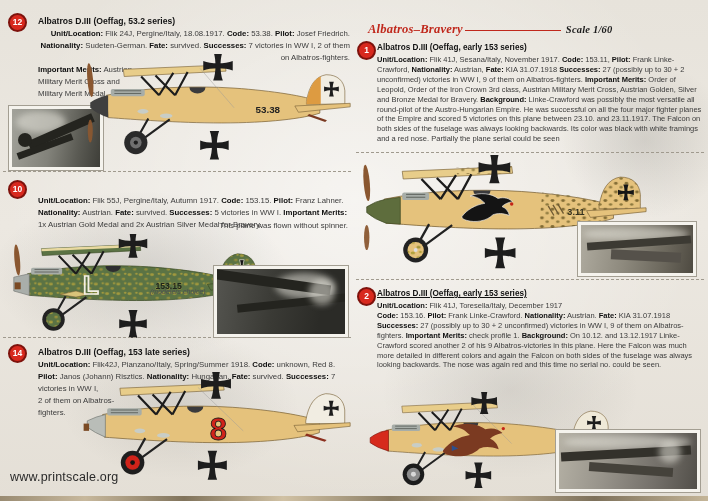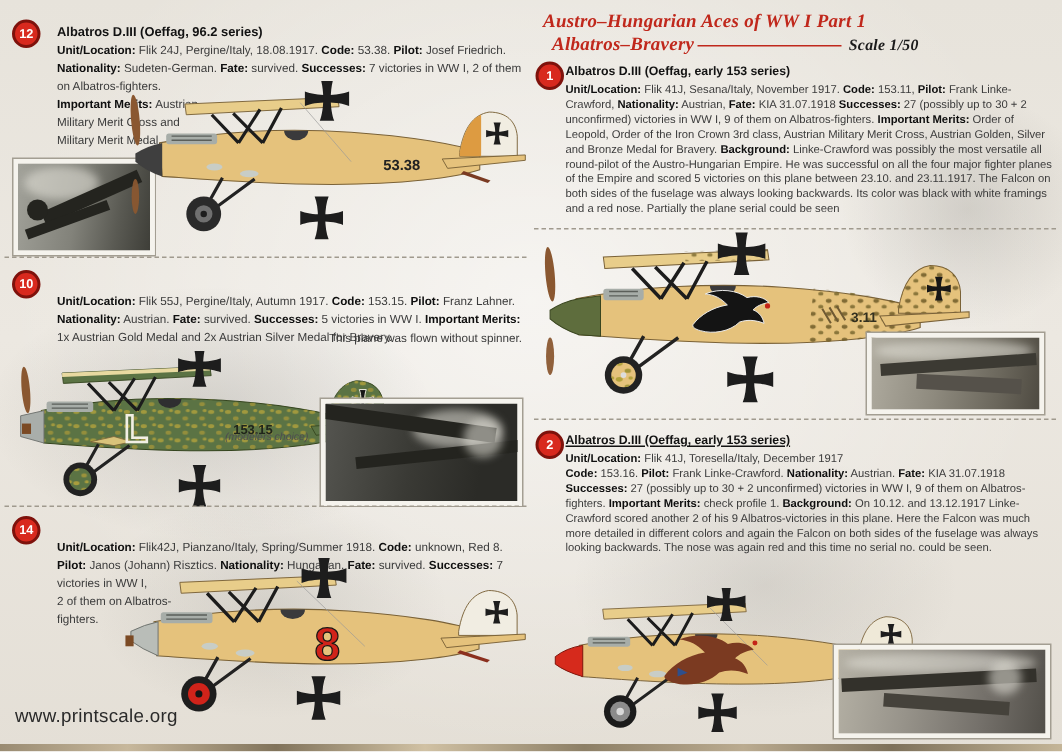--- a/index.html
+++ b/index.html
@@ -64,22 +64,22 @@
       </pattern>
     </defs>
   </svg>
 
   <div class="wm" style="left:-10px;top:190px;width:300px;height:170px;background:radial-gradient(ellipse,rgba(60,60,55,.16),transparent 70%);"></div>
   <div class="wm" style="left:560px;top:60px;width:170px;height:160px;background:radial-gradient(ellipse,rgba(60,60,55,.15),transparent 70%);"></div>
   <div class="wm" style="left:380px;top:300px;width:260px;height:180px;background:radial-gradient(ellipse,rgba(60,60,55,.12),transparent 70%);"></div>
   <div class="wm" style="left:60px;top:330px;width:240px;height:150px;background:radial-gradient(ellipse,rgba(60,60,55,.12),transparent 70%);"></div>
 
   <div class="badge" style="left:8px;top:13px;">12</div>
-  <div class="etitle" style="left:38px;top:16px;">Albatros D.III (Oeffag, 96.2 series)</div>
-  <div class="body" style="left:38px;top:28px;width:312px;"><b>Unit/Location:</b> Flik 24J, Pergine/Italy, 18.08.1917. <b>Code:</b> 53.38. <b>Pilot:</b> Josef Friedrich. <b>Nationality:</b> Sudeten-German. <b>Fate:</b> survived. <b>Successes:</b> 7 victories in WW I, 2 of them on Albatros-fighters.</div>
+  <div class="etitle" style="left:38px;top:16px;">Albatros D.III (Oeffag, 53.2 series)</div>
+  <div class="body" style="left:38px;top:28px;width:312px;text-align:right;"><b>Unit/Location:</b> Flik 24J, Pergine/Italy, 18.08.1917. <b>Code:</b> 53.38. <b>Pilot:</b> Josef Friedrich. <b>Nationality:</b> Sudeten-German. <b>Fate:</b> survived. <b>Successes:</b> 7 victories in WW I, 2 of them on Albatros-fighters.</div>
   <div class="body" style="left:38px;top:64px;width:100px;"><b>Important Merits:</b> Austrian Military Merit Cross and Military Merit Medal</div>
 
   <div class="photo" style="left:9px;top:106px;width:88px;height:58px;">
     <span class="ph-light" style="left:4px;top:2px;width:50px;height:22px;"></span>
     <span class="ph-bar" style="left:14px;top:18px;width:70px;height:9px;transform:rotate(-24deg);"></span>
     <span class="ph-bar" style="left:4px;top:34px;width:58px;height:7px;transform:rotate(-20deg);"></span>
     <span class="ph-bar" style="left:6px;top:24px;width:14px;height:14px;border-radius:50%;"></span>
   </div>
 
   <svg style="position:absolute;left:84px;top:54px;" width="268" height="112" viewBox="0 0 300 125">
@@ -147,20 +147,21 @@
   <div class="photo" style="left:214px;top:266px;width:128px;height:65px;background:linear-gradient(100deg,#555550,#3a3a35 45%,#2b2b27 80%);">
     <span class="ph-light" style="left:58px;top:4px;width:60px;height:26px;"></span>
     <span class="ph-bar" style="left:-6px;top:8px;width:120px;height:10px;transform:rotate(8deg);"></span>
     <span class="ph-bar" style="left:20px;top:30px;width:110px;height:8px;transform:rotate(-6deg);"></span>
     <span class="ph-light" style="left:92px;top:10px;width:26px;height:26px;border-radius:50%;"></span>
   </div>
 
   <div class="dash" style="left:3px;top:337px;width:348px;"></div>
 
   <div class="badge" style="left:8px;top:344px;">14</div>
+  <div class="etitle" style="left:38px;top:347px;">Albatros D.III (Oeffag, 153 late series)</div>
   <div class="body" style="left:38px;top:359px;width:312px;"><b>Unit/Location:</b> Flik42J, Pianzano/Italy, Spring/Summer 1918. <b>Code:</b> unknown, Red 8. <b>Pilot:</b> Janos (Johann) Risztics. <b>Nationality:</b> Hungarian. <b>Fate:</b> survived. <b>Successes:</b> 7 victories in WW I,</div>
   <div class="body" style="left:38px;top:395px;width:82px;">2 of them on Albatros-fighters.</div>
 
   <svg style="position:absolute;left:80px;top:372px;" width="272" height="115" viewBox="0 0 300 125">
     <path d="M44,17 L158,12 L159,19 L45,25 Z" fill="#e8cd8a" stroke="#7a6238" stroke-width=".7"></path>
     <path d="M25,46 C70,37 122,35 168,38 C212,41 247,47 264,53 L264,66 C246,72 206,77 154,77 C104,77 56,73 27,71 Z" fill="#e5c27c" stroke="#7a6238" stroke-width=".8"></path>
     <path d="M8,53 Q18,48 28,46 L28,71 Q16,66 8,60 Z" fill="#b9bdb8" stroke="#6c706c" stroke-width=".7"></path>
     <rect x="4" y="56" width="6" height="8" fill="#7b4a24"></rect>
     <path d="M249,53 C252,35 259,25 271,23 C284,23 291,30 292,41 L292,56 L249,56 Z" fill="#f1ede2" stroke="#7a6238" stroke-width=".7"></path>
     <path d="M236,58 L298,55 L298,59 L240,65 Z" fill="#e5c27c" stroke="#7a6238" stroke-width=".7"></path>
@@ -177,23 +178,22 @@
     <circle cx="58" cy="99" r="8" fill="#d0231a"></circle>
       <circle cx="58" cy="99" r="2.6" fill="#141414"></circle>
     <use href="#xc" transform="translate(150,12) scale(1.5)" fill="#1d1d1d"></use>
     <use href="#xc" transform="translate(146,102) scale(1.45)" fill="#1d1d1d"></use>
     <use href="#xc" transform="translate(277,39) scale(0.75)" fill="#1d1d1d"></use>
     <text x="143" y="74" font-size="34" font-weight="bold" fill="#d0231a" stroke="#161616" stroke-width=".9">8</text>
   </svg>
 
   <div class="footurl">www.printscale.org</div>
 
-  <div class="hdr1" style="left:362px;top:7px;">Austro–Hungarian Aces of WW I Part 1</div>
   <div class="hdr1" style="left:368px;top:22px;">
-    <span>Albatros–Bravery</span><span class="hdr-rule"></span><span class="hdr-scale">Scale 1/50</span>
+    <span>Albatros–Bravery</span><span class="hdr-rule"></span><span class="hdr-scale">Scale 1/60</span>
   </div>
 
   <div class="badge" style="left:357px;top:41px;">1</div>
   <div class="etitle" style="left:377px;top:43px;font-size:8.2px;">Albatros D.III (Oeffag, early 153 series)</div>
   <div class="rbody" style="left:377px;top:55px;width:326px;"><b>Unit/Location:</b> Flik 41J, Sesana/Italy, November 1917. <b>Code:</b> 153.11, <b>Pilot:</b> Frank Linke-Crawford, <b>Nationality:</b> Austrian, <b>Fate:</b> KIA 31.07.1918 <b>Successes:</b> 27 (possibly up to 30 + 2 unconfirmed) victories in WW I, 9 of them on Albatros-fighters. <b>Important Merits:</b> Order of Leopold, Order of the Iron Crown 3rd class, Austrian Military Merit Cross, Austrian Golden, Silver and Bronze Medal for Bravery. <b>Background:</b> Linke-Crawford was possibly the most versatile all round-pilot of the Austro-Hungarian Empire. He was successful on all the four major fighter planes of the Empire and scored 5 victories on this plane between 23.10. and 23.11.1917. The Falcon on both sides of the fuselage was always looking backwards. Its color was black with white framings and a red nose. Partially the plane serial could be seen</div>
 
   <div class="dash" style="left:356px;top:152px;width:348px;"></div>
 
   <svg style="position:absolute;left:354px;top:155px;" width="300" height="120" viewBox="0 0 300 125">
     <ellipse cx="7" cy="29" rx="3.2" ry="19" fill="#8a5730" transform="rotate(-5 7 29)"></ellipse>

